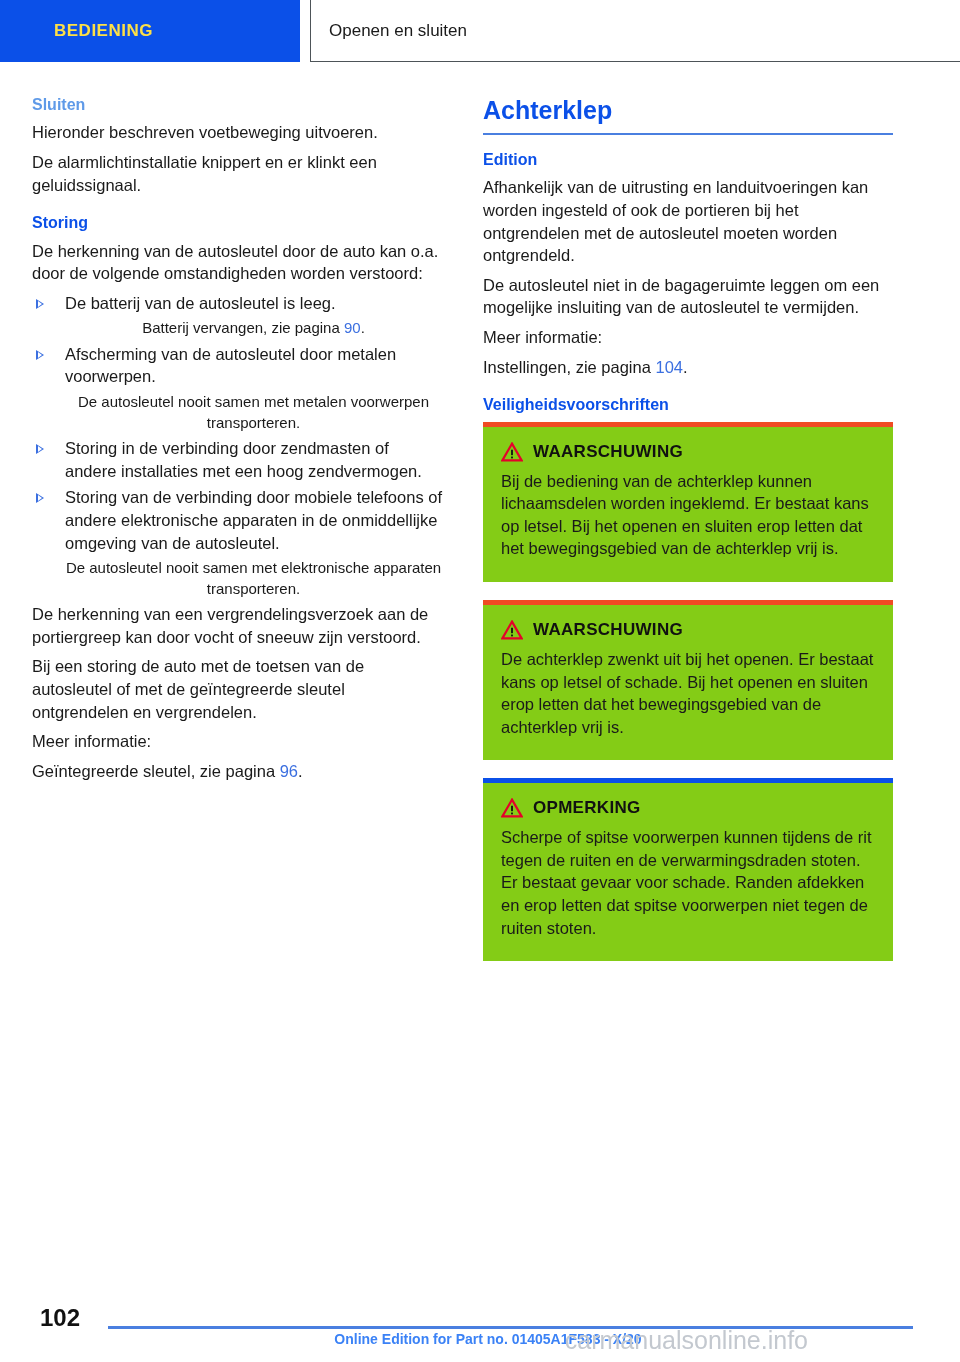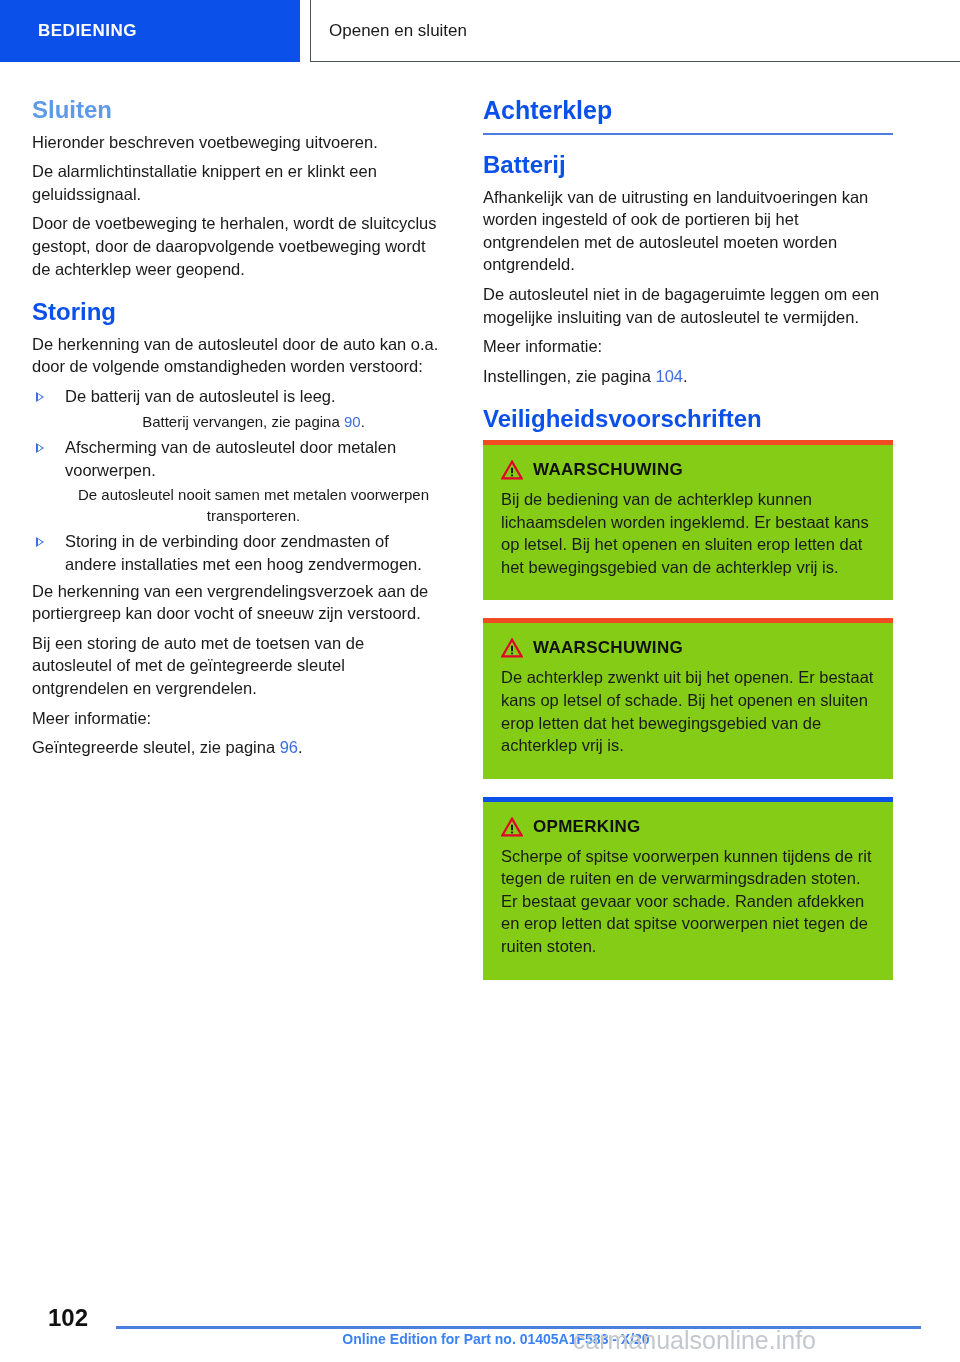--- a/index.html
+++ b/index.html
@@ -14,25 +14,25 @@
 
   
   .header { position:relative; height:72px; width:960px; }
   .header-chapter {
     position:absolute; left:0; top:0;
     width:300px; height:62px;
     background:#0B50E8;
     display:flex; align-items:center;
   }
   .header-chapter-label {
-    color:#ffffff;
+    color:#fde047;
     font-size:17px;
     font-weight:bold;
     letter-spacing:0.5px;
-    padding-left:38px;
+    padding-left:54px;
   }
   .header-section {
     position:absolute; left:310px; top:0;
     width:667px; height:62px;
     border:1.5px solid #4d5458;
     border-top:none;
     background:#ffffff;
     display:flex; align-items:center;
   }
   .header-section-label {
@@ -61,21 +61,21 @@
     font-weight:bold;
     color:#0B50E8;
     line-height:1.12;
     margin-bottom:9px;
   }
   .h1-rule {
     border-bottom:2.5px solid #4a7fe0;
     margin-bottom:16px;
   }
   .h2 {
-    font-size:24px;
+    font-size:16px;
     font-weight:bold;
     color:#0B50E8;
     line-height:1.15;
     margin-top:18px;
     margin-bottom:7px;
   }
   .h2.continued { color:#5f9ae8; margin-top:0; }
   .h2.first { margin-top:0; }
 
   
@@ -160,21 +160,21 @@
   }
   .notice-text {
     font-size:16.5px;
     line-height:1.37;
     color:#1a1a1a;
   }
 
   
   .footer {
     position:absolute;
-    left:16px; bottom:0;
+    left:8px; bottom:0;
     width:808px; height:72px;
   }
   .footer-pagenum {
     position:absolute;
     left:32px; top:14px;
     font-size:24px;
     font-weight:bold;
     color:#111111;
   }
   .footer-rule {
@@ -213,56 +213,60 @@
 </div>
 
 <div class="page-body">
 
   <div class="col col-left">
 
     <div class="h2 continued first">Sluiten</div>
 
     <p class="body">Hieronder beschreven voetbeweging uitvoeren.</p>
     <p class="body">De alarmlichtinstallatie knippert en er klinkt een geluidssignaal.</p>
-    <p class="body">Door de voetbeweging te herhalen, wordt de sluitcyclus gestopt, door de daaropvolgende voetbeweging wordt de achterklep weer geopend.</p>
 
     <div class="h2">Storing</div>
 
     <p class="body">De herkenning van de autosleutel door de auto kan o.a. door de volgende omstandigheden worden verstoord:</p>
 
     <ul class="tri-list">
       <li>
         <span class="tri"></span>
         <span class="li-text">De batterij van de autosleutel is leeg.</span>
         <span class="li-sub"><span>Batterij vervangen, zie pagina </span><span class="pageref">90</span><span>.</span></span>
       </li>
       <li>
         <span class="tri"></span>
         <span class="li-text">Afscherming van de autosleutel door metalen voorwerpen.</span>
         <span class="li-sub">De autosleutel nooit samen met metalen voorwerpen transporteren.</span>
       </li>
       <li>
         <span class="tri"></span>
         <span class="li-text">Storing in de verbinding door zendmasten of andere installaties met een hoog zendvermogen.</span>
       </li>
+      <li>
+        <span class="tri"></span>
+        <span class="li-text">Storing van de verbinding door mobiele telefoons of andere elektronische apparaten in de onmiddellijke omgeving van de autosleutel.</span>
+        <span class="li-sub">De autosleutel nooit samen met elektronische apparaten transporteren.</span>
+      </li>
     </ul>
 
     <p class="body">De herkenning van een vergrendelingsverzoek aan de portiergreep kan door vocht of sneeuw zijn verstoord.</p>
     <p class="body">Bij een storing de auto met de toetsen van de autosleutel of met de geïntegreerde sleutel ontgrendelen en vergrendelen.</p>
     <p class="body">Meer informatie:</p>
     <p class="body"><span>Geïntegreerde sleutel, zie pagina </span><span class="pageref">96</span><span>.</span></p>
 
   </div>
 
   <div class="col col-right">
 
     <div class="h1-major">Achterklep</div>
     <div class="h1-rule"></div>
 
-    <div class="h2 first">Batterij</div>
+    <div class="h2 first">Edition</div>
 
     <p class="body">Afhankelijk van de uitrusting en landuitvoeringen kan worden ingesteld of ook de portieren bij het ontgrendelen met de autosleutel moeten worden ontgrendeld.</p>
     <p class="body">De autosleutel niet in de bagageruimte leggen om een mogelijke insluiting van de autosleutel te vermijden.</p>
     <p class="body">Meer informatie:</p>
     <p class="body"><span>Instellingen, zie pagina </span><span class="pageref">104</span><span>.</span></p>
 
     <div class="h2">Veiligheidsvoorschriften</div>
 
     <div class="notice">
       <div class="notice-bar warn"></div>

